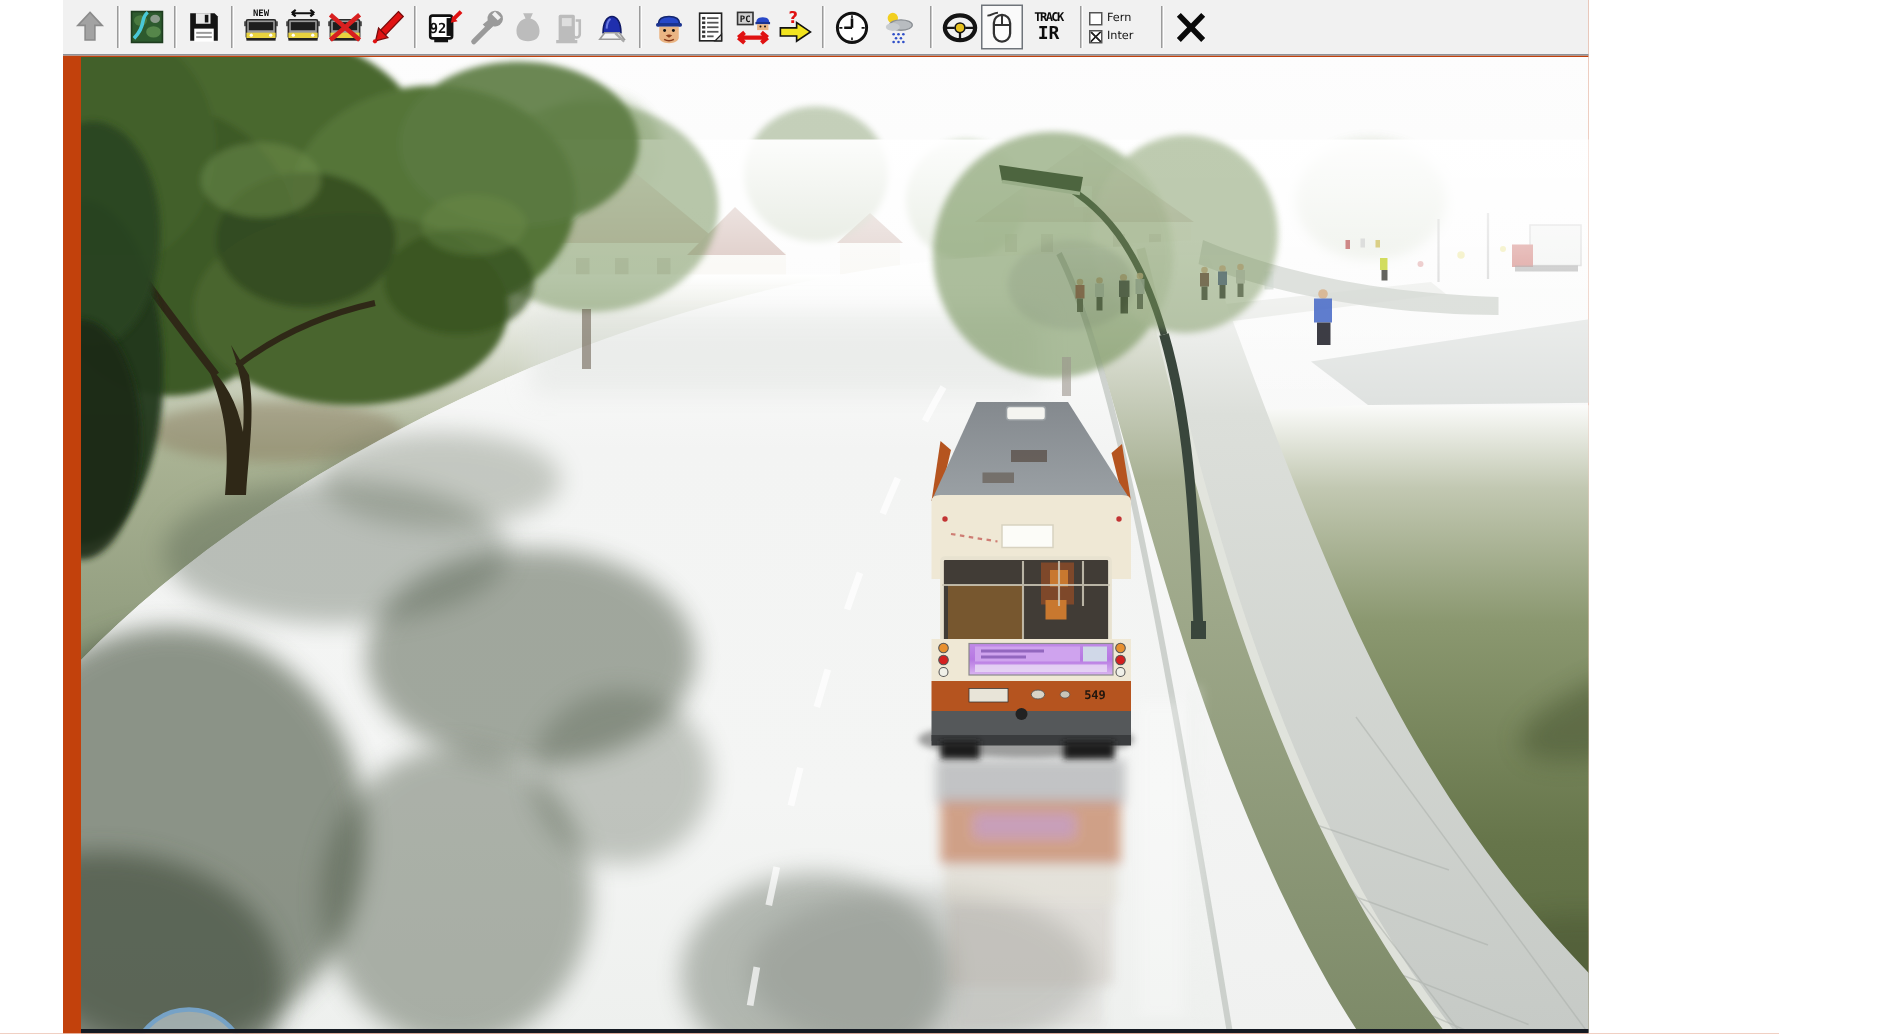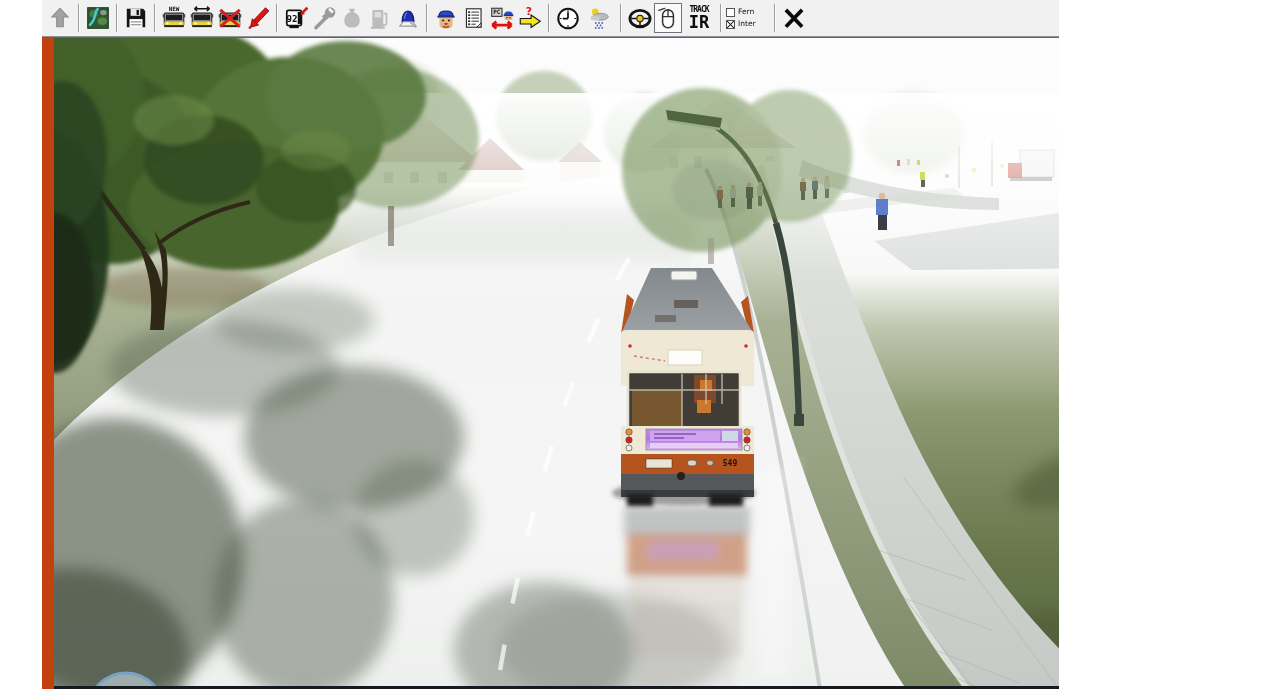--- a/index.html
+++ b/index.html
@@ -11,21 +11,21 @@
            display:flex;align-items:center;padding-left:4px;box-sizing:border-box;}
   .tbtn{width:28px;height:30px;display:flex;align-items:center;justify-content:center;
         flex:0 0 auto;position:relative;}
   .tbtn.wide{width:34px;}
   .tbtn.selected{border:1px solid #6f747a;background:#fafafa;box-sizing:border-box;}
   .sep{width:0;height:28px;border-left:1px solid #9b9b9b;border-right:1px solid #fdfdfd;
        margin:0 4px;flex:0 0 auto;}
   .trackir{font-family:"DejaVu Sans Mono",monospace;font-weight:bold;color:#0c0c0c;
            text-align:center;line-height:1;}
   .trackir .l1{font-size:8px;letter-spacing:-1px;}
-  .trackir .l2{font-size:17px;letter-spacing:0;}
+  .trackir .l2{font-size:12px;letter-spacing:0;}
   .cbpanel{display:flex;flex-direction:column;justify-content:center;gap:3px;
            width:44px;height:30px;flex:0 0 auto;text-align:center;}
   .cbrow{display:flex;align-items:center;gap:3px;font-size:7.5px;color:#111;
          font-family:"DejaVu Sans",sans-serif;line-height:1;}
   .cbox{width:7px;height:7px;border:1px solid #555;background:#fff;flex:0 0 auto;}
   .cbox.checked{background-image:
       linear-gradient(45deg,transparent 42%,#222 46%,#222 54%,transparent 58%),
       linear-gradient(-45deg,transparent 42%,#222 46%,#222 54%,transparent 58%);}
   
   .scene{position:absolute;top:38px;left:12px;width:1267px;height:651px;}

